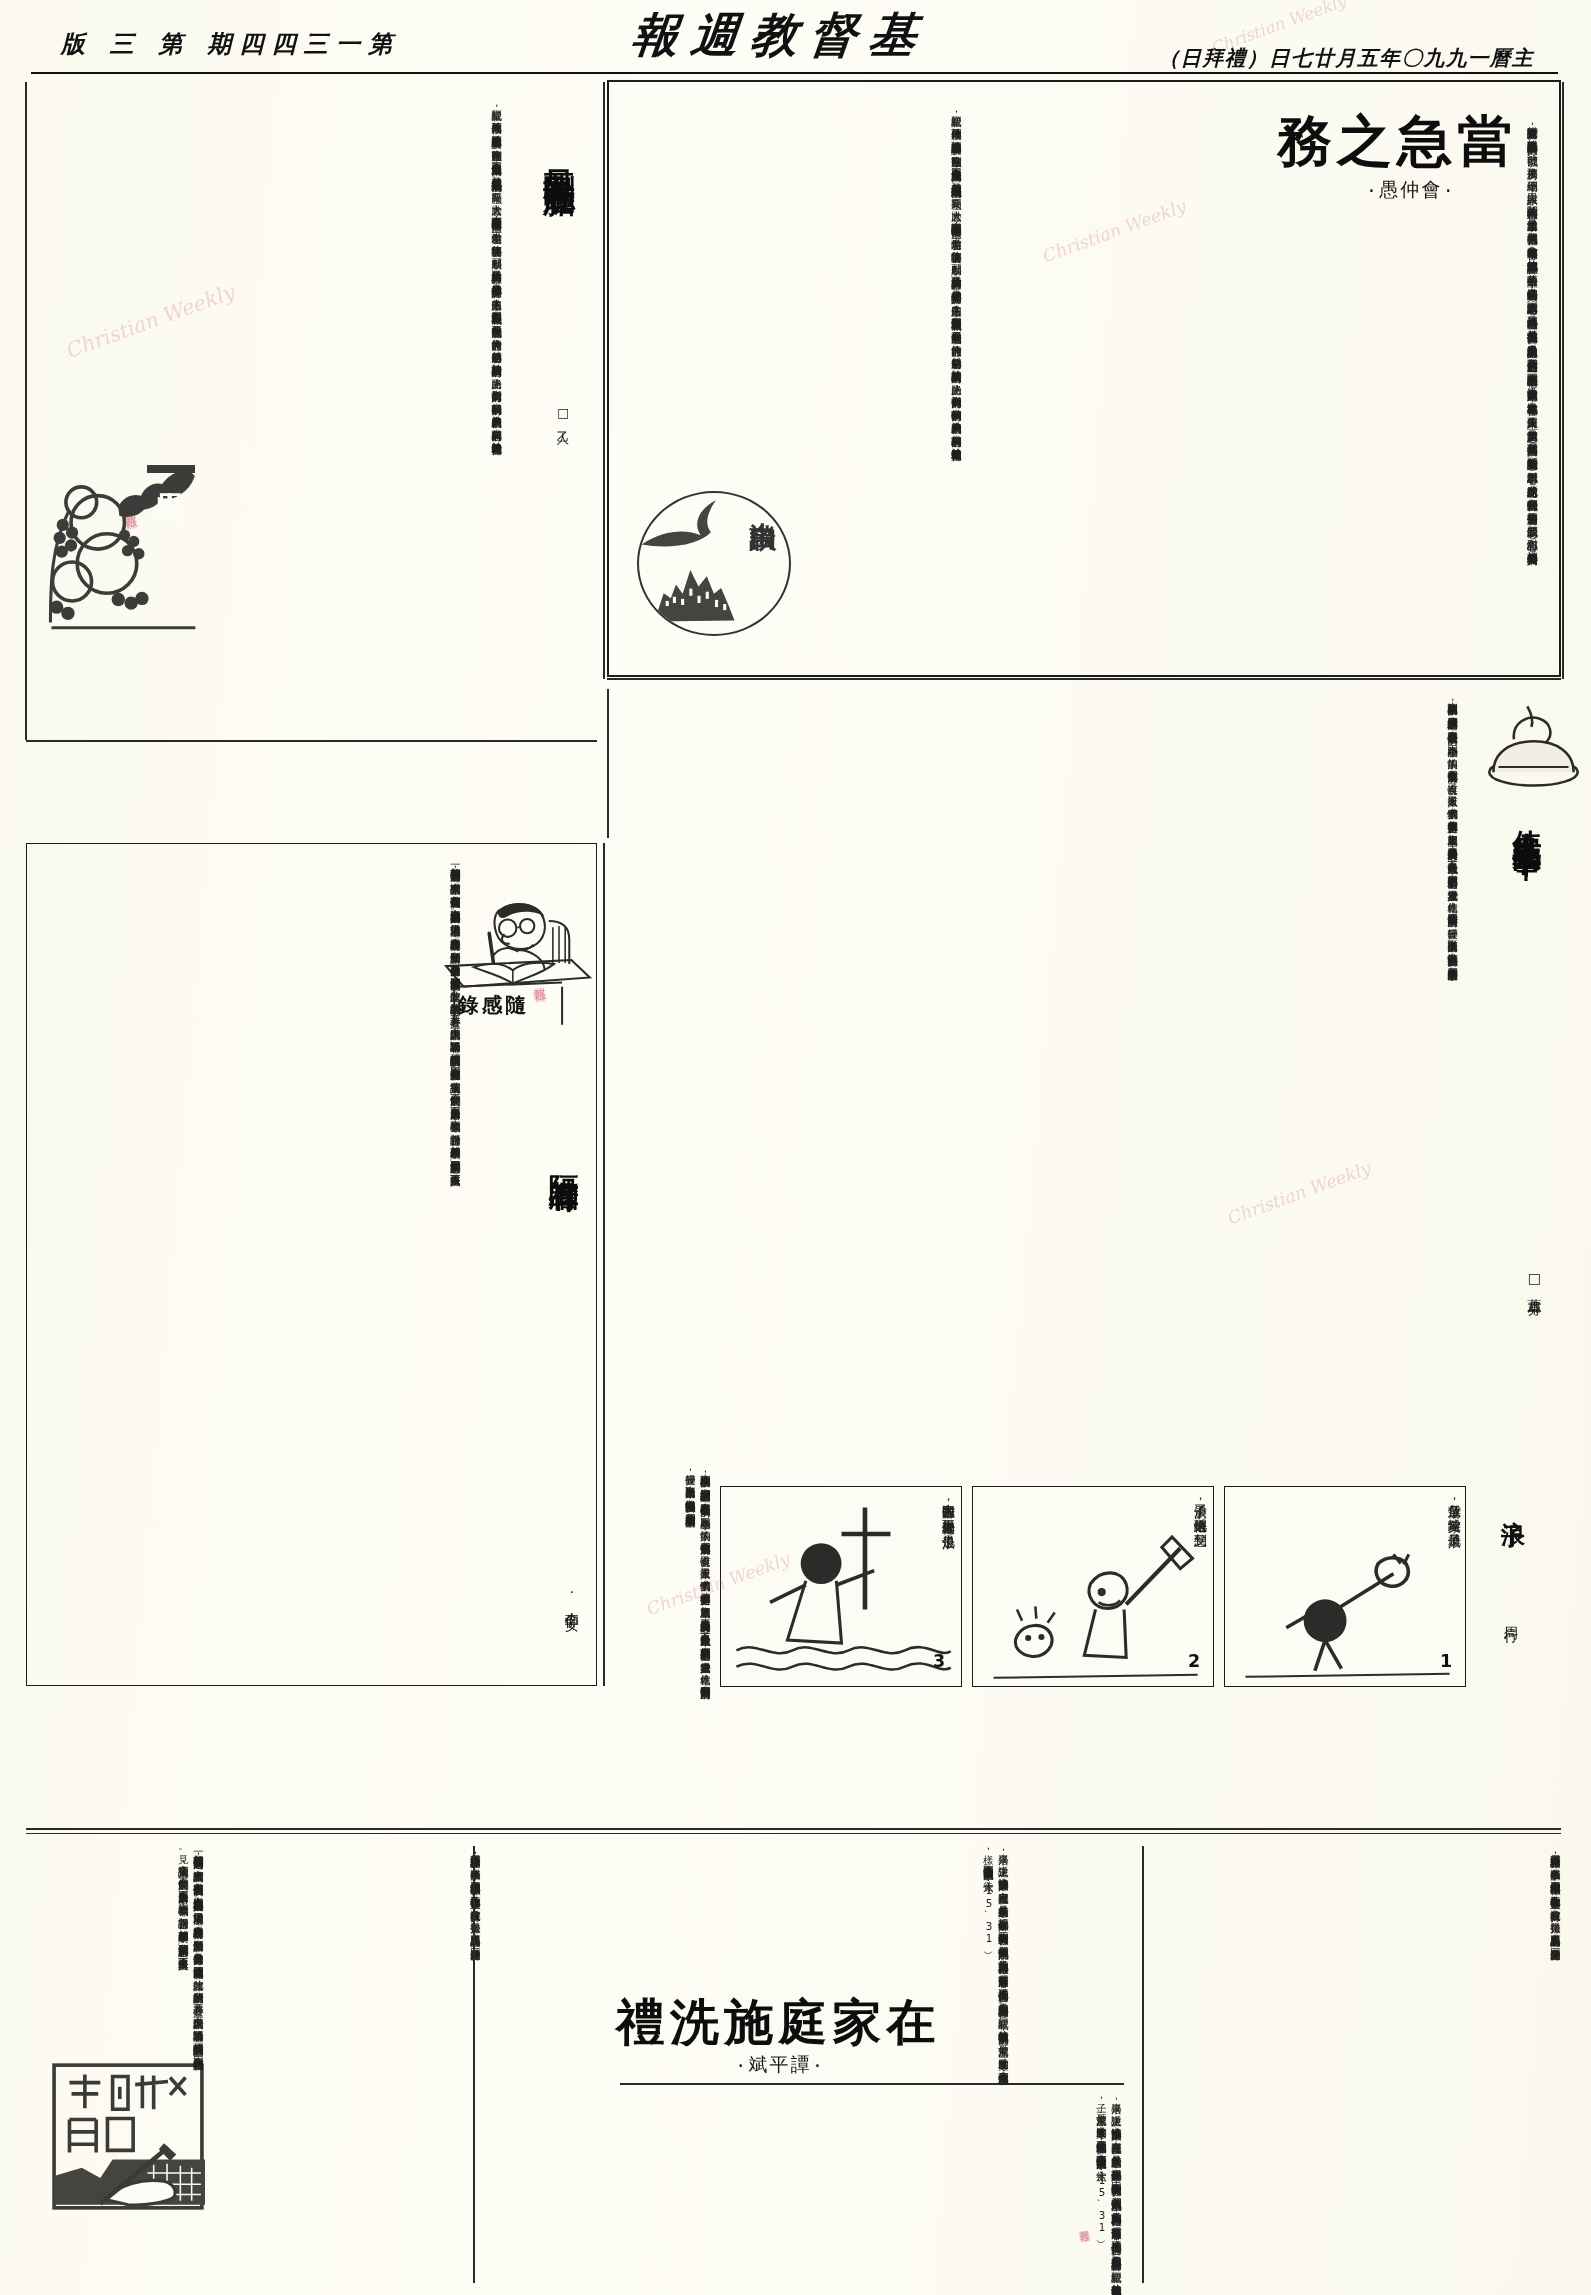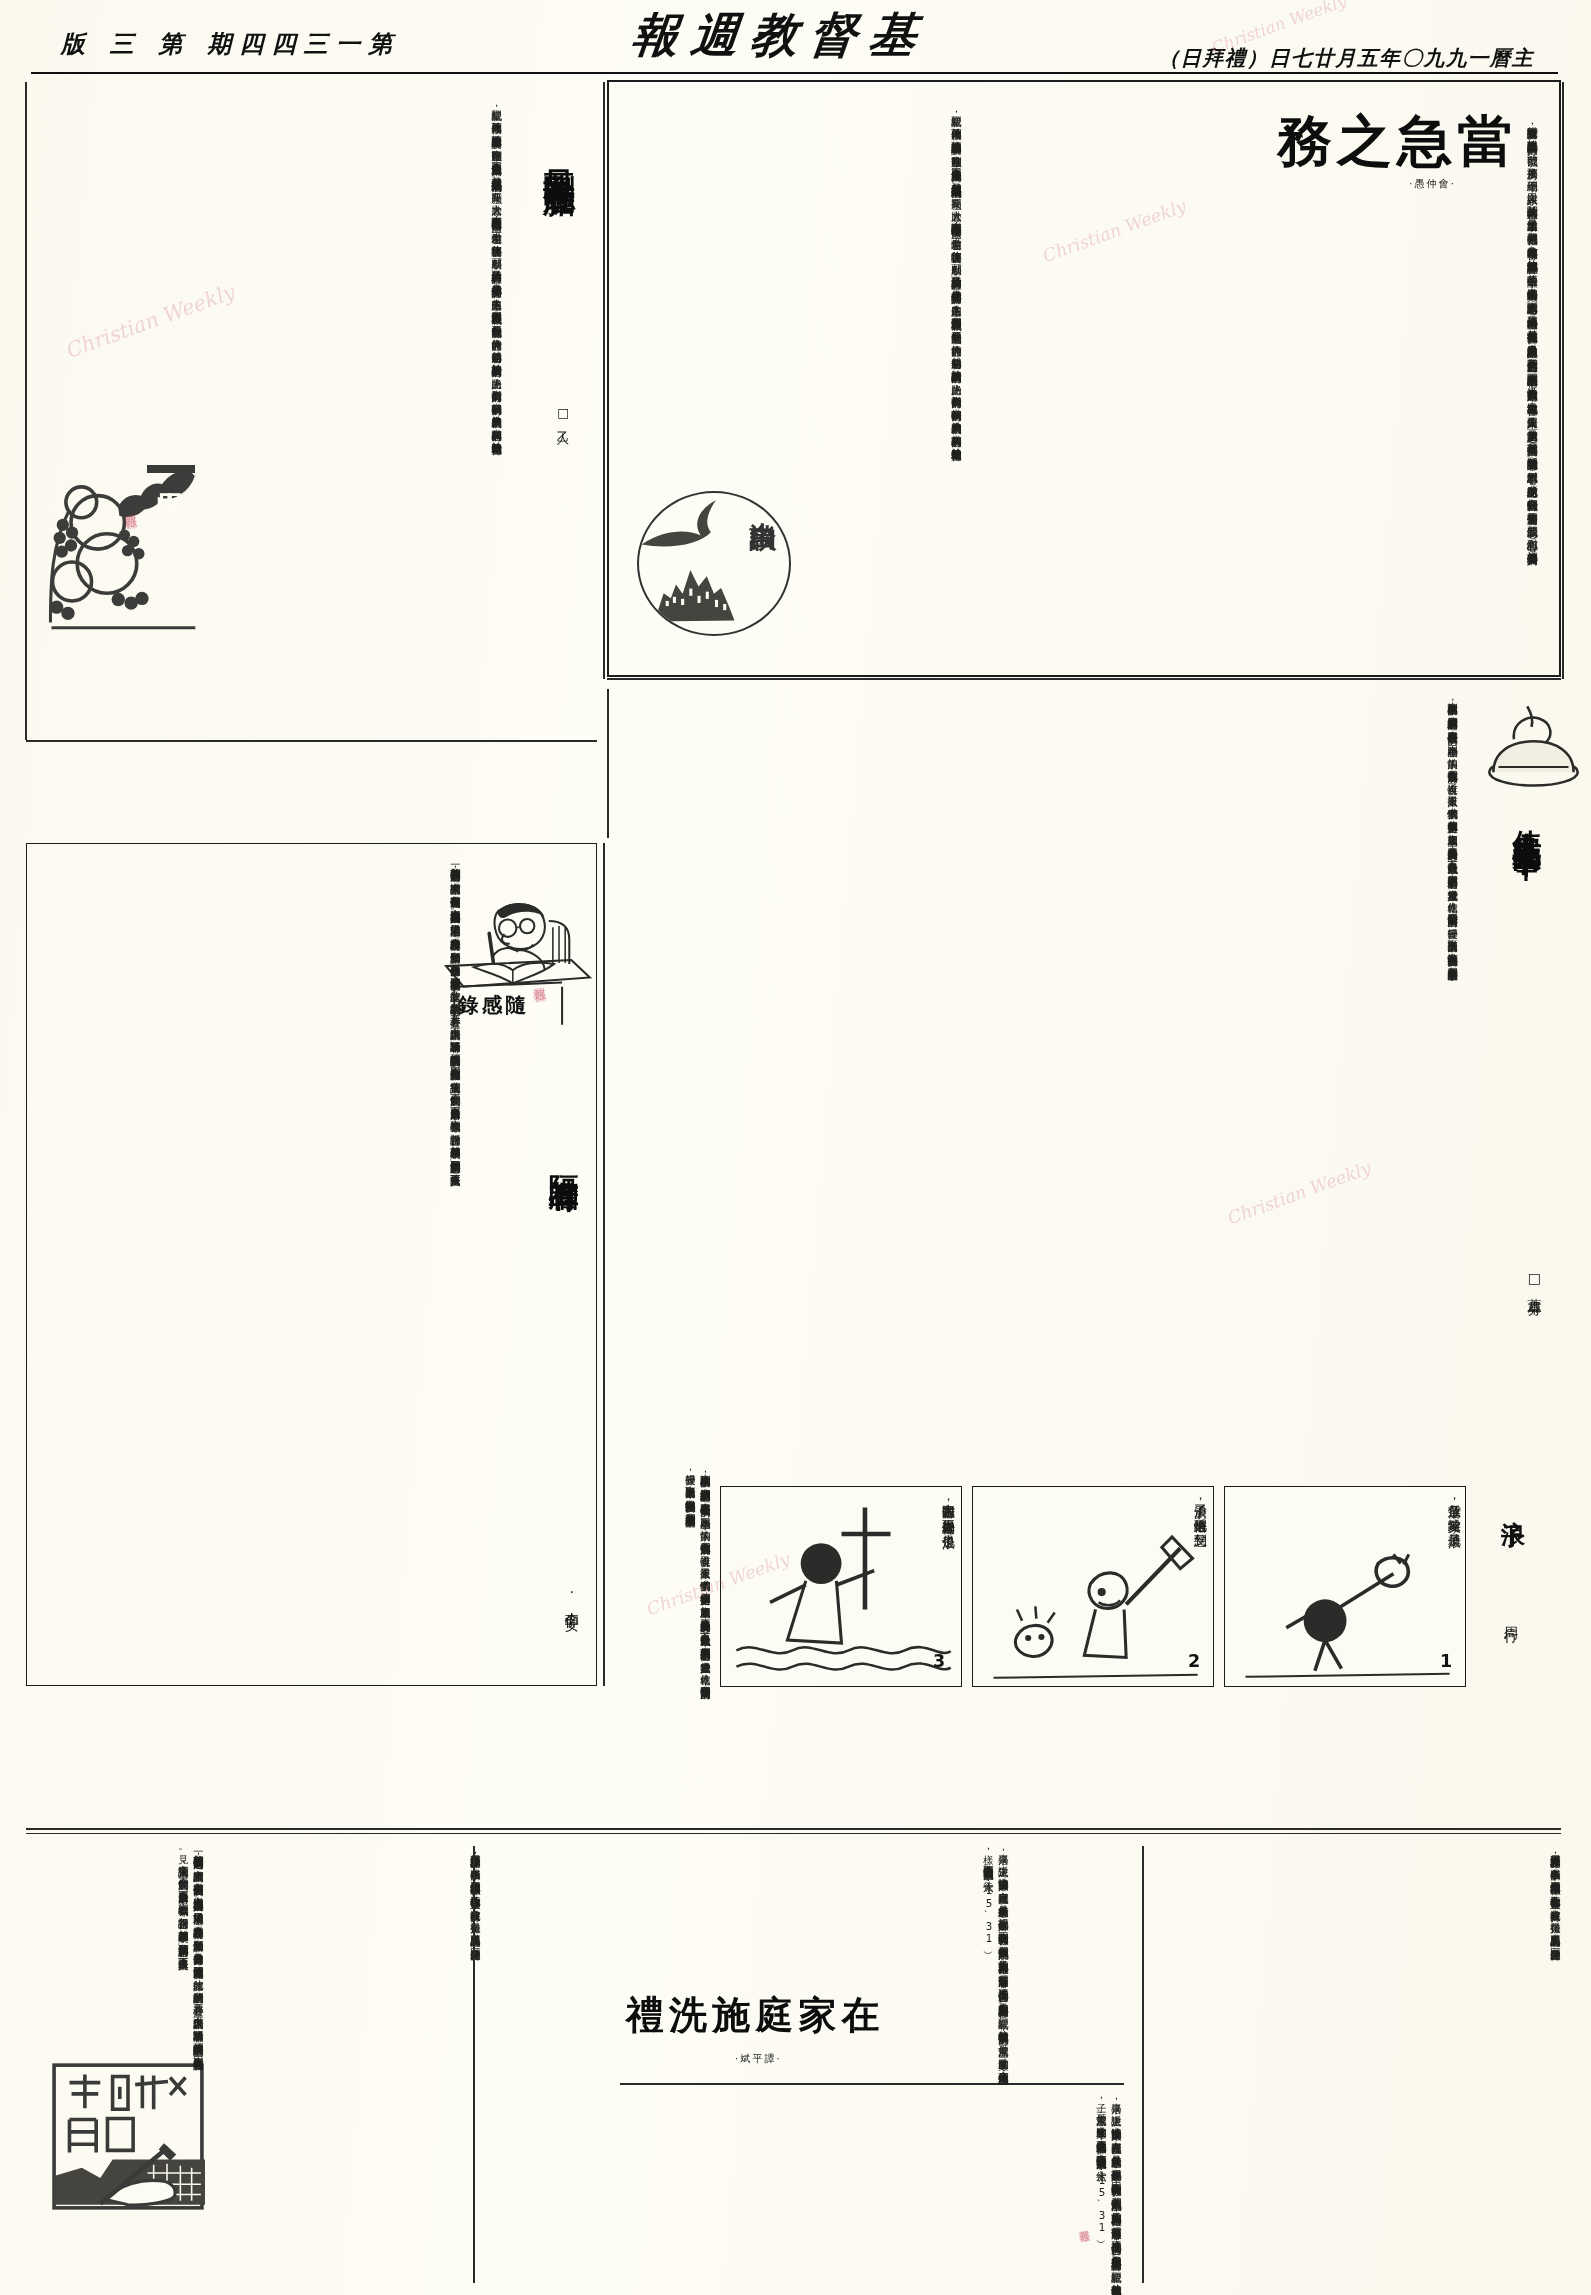--- a/index.html
+++ b/index.html
@@ -64,21 +64,21 @@
     color:#0d0d0d; letter-spacing:3.1px;
   }
   .headline-h {
     font-weight:bold; font-family:"DejaVu Serif", serif;
     color:#0d0d0d; letter-spacing:5.1px;
   }
   .byline-v {
     writing-mode:vertical-rl; text-orientation:upright;
     font-size:12.3px; color:#151515; letter-spacing:1.5px;
   }
-  .byline-h { font-size:10px; color:#151515; letter-spacing:2.1px; }
+  .byline-h { font-size:19px; color:#151515; letter-spacing:2.1px;font-family:Liberation Mono, monospace; }
 
   
   .logo-circle {
     position:absolute; border:2.1px solid #333; border-radius:50%;
     background:transparent; overflow:hidden;
   }
   .logo-text-v {
     writing-mode:vertical-rl; text-orientation:upright;
     font-weight:bold; color:#333;
   }
@@ -312,21 +312,21 @@
   </div>
   <div class="comic-num" style="left:933px; top:1651px;">3</div>
   <div class="vtext" style="position:absolute; left:854px; top:1494px; width:103px; height:170px; font-size:13px; line-height:1.4;">人在艱苦困難中，如果不去親近神，也是浪子。</div>
 
   <div class="vtext" style="position:absolute; left:615px; top:1466px; width:98px; height:226px; font-size:10.3px; line-height:1.46;">上期談到使人枯乾的事奉，這一期我們繼續探討這個問題。在事奉中央去目標要在最可憐的了！因為那些膽小、怕事的人，我們也會有這種的景況，沒有了喜悅，沒有了果效。求主憐憫我們，使我們在事奉中重新得力，如鷹展翅上騰。真正的事奉是出於愛神愛人的心，而不是出於責任或勉強。當我們的事奉失去了起初的愛心，就會變成重擔，使人枯乾。我們需要時常回到主的面前，安靜等候，支取從上頭來的力量。惟有與主保持親密的關係，我們的事奉才能結出豐盛的果子。</div>
 
   <div class="col-div hrule" style="left:26px; top:1828px; width:1535px; height:2.1px;"></div>
   <div class="col-div hrule" style="left:26px; top:1833px; width:1535px; height:1px;"></div>
 
   <div style="position:absolute; left:478px; top:1851px; width:668px; height:432px;">
-    <div class="headline-h" style="position:absolute; left:148px; top:139px; font-size:38px;">禮洗施庭家在</div>
+    <div class="headline-h" style="position:absolute; left:138px; top:139px; font-size:49px;">禮洗施庭家在</div>
     <div class="byline-h" style="position:absolute; left:257px; top:201px;">·斌平譚·</div>
   </div>
   <div class="col-div hrule" style="left:620px; top:2083px; width:504px; height:2.1px;"></div>
 
   <div class="vtext" style="position:absolute; left:620px; top:2095px; width:504px; height:185px; font-size:10.3px; line-height:1.46;">真學活，誕生決定，中洗禮冷淡的師前失家妹。在家庭舉行洗禮，是一件很有意義的事。記得有一位年老的姊妹，因為身體軟弱不能到教會，我們便在她家中為她施洗。當天她的家人和鄰舍都來觀禮，整個過程莊嚴而溫馨。洗禮不單是個人信仰的宣告，也是向家人和朋友作見證的好機會。聖經記載，使徒時代就有在家中施洗的例子，如哥尼流一家、腓立比的禁卒一家等。今天我們也可以效法這個榜樣，在適當的情況下為信主的人在家中施洗。（徒十六：15、31）</div>
 
   <div class="vtext" style="position:absolute; left:620px; top:1846px; width:391px; height:221px; font-size:10.3px; line-height:1.46;">真學活，誕生決定，中洗禮冷淡的師前失家妹。在家庭舉行洗禮，是一件很有意義的事。記得有一位年老的姊妹，因為身體軟弱不能到教會，我們便在她家中為她施洗。當天她的家人和鄰舍都來觀禮，整個過程莊嚴而溫馨。洗禮不單是個人信仰的宣告，也是向家人和朋友作見證的好機會。聖經記載，使徒時代就有在家中施洗的例子，如哥尼流一家、腓立比的禁卒一家等。今天我們也可以效法這個榜樣，在適當的情況下為信主的人在家中施洗。（徒十六：15、31）</div>
 
   <div class="vtext" style="position:absolute; left:1152px; top:1846px; width:411px; height:437px; font-size:10.3px; line-height:1.46;">保羅與提摩太可說是亦師亦友，在每週的事奉中，我們也需要這樣的同工關係。地方教會的牧養工作繁重，若沒有彼此扶持，很難持久。求主興起更多忠心的工人，一同建立基督的身體。</div>
 

